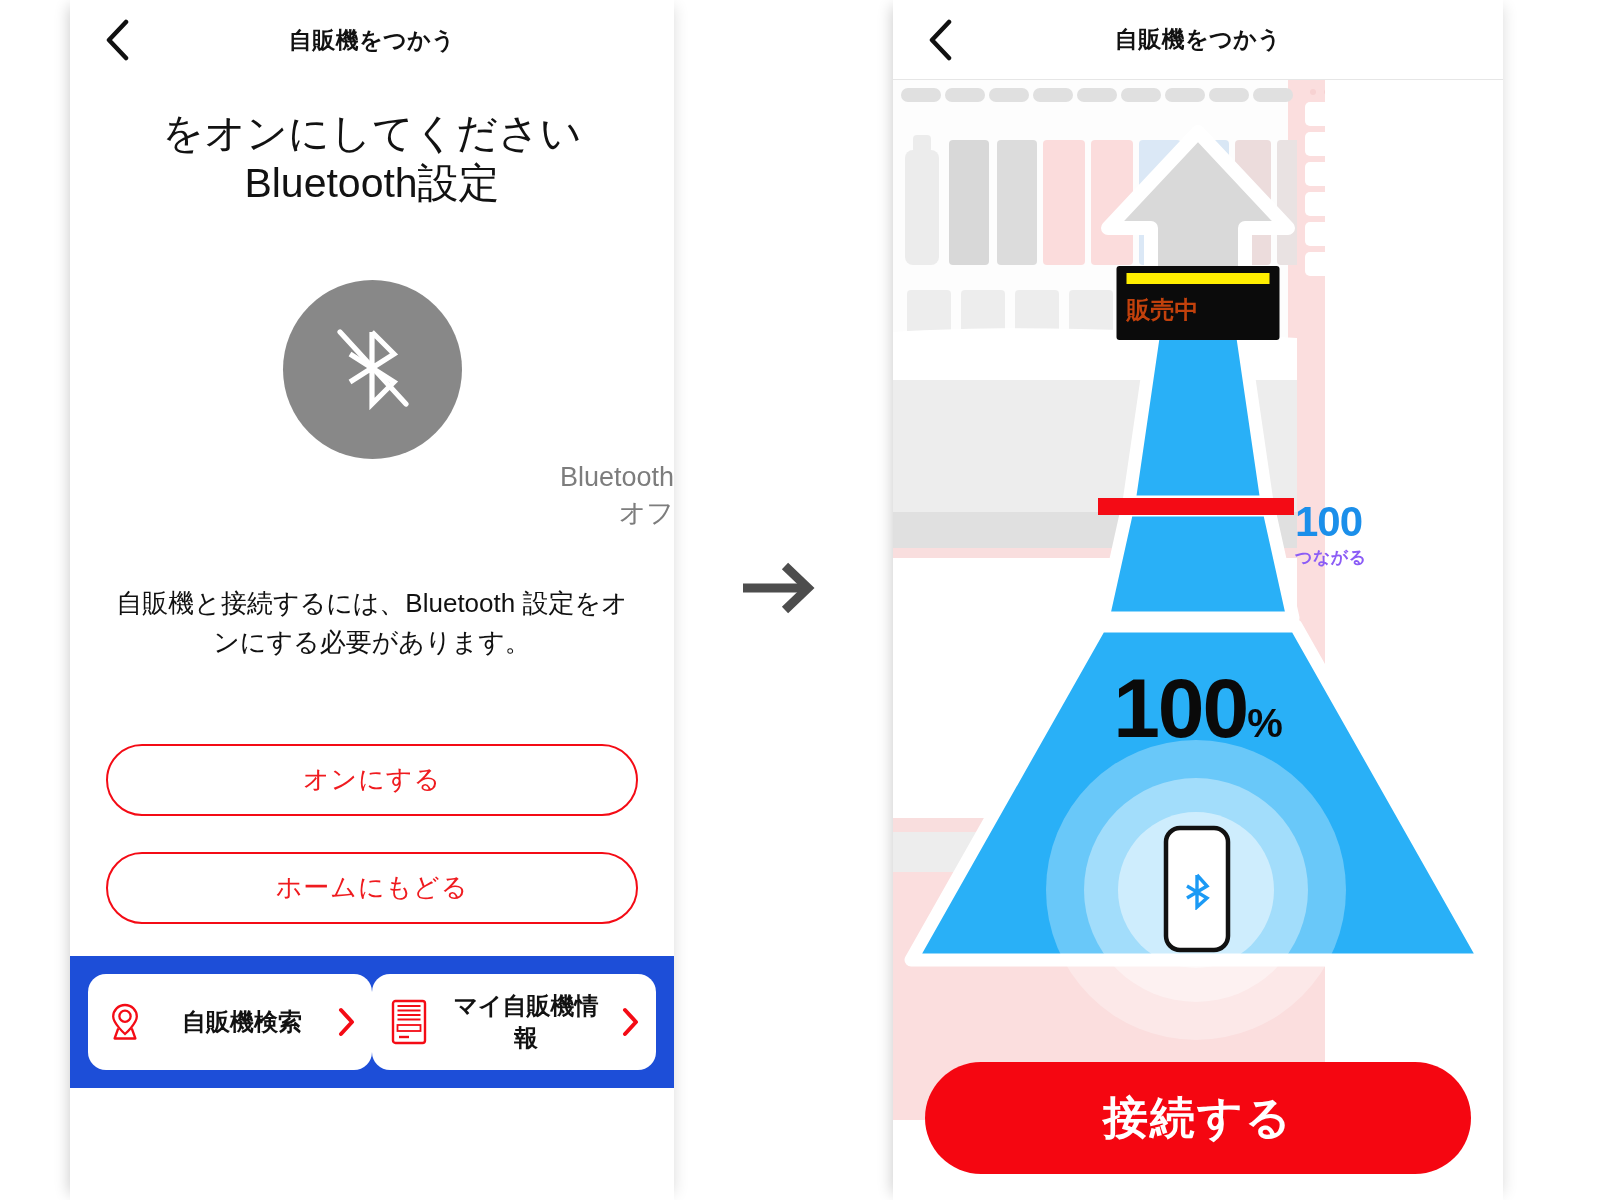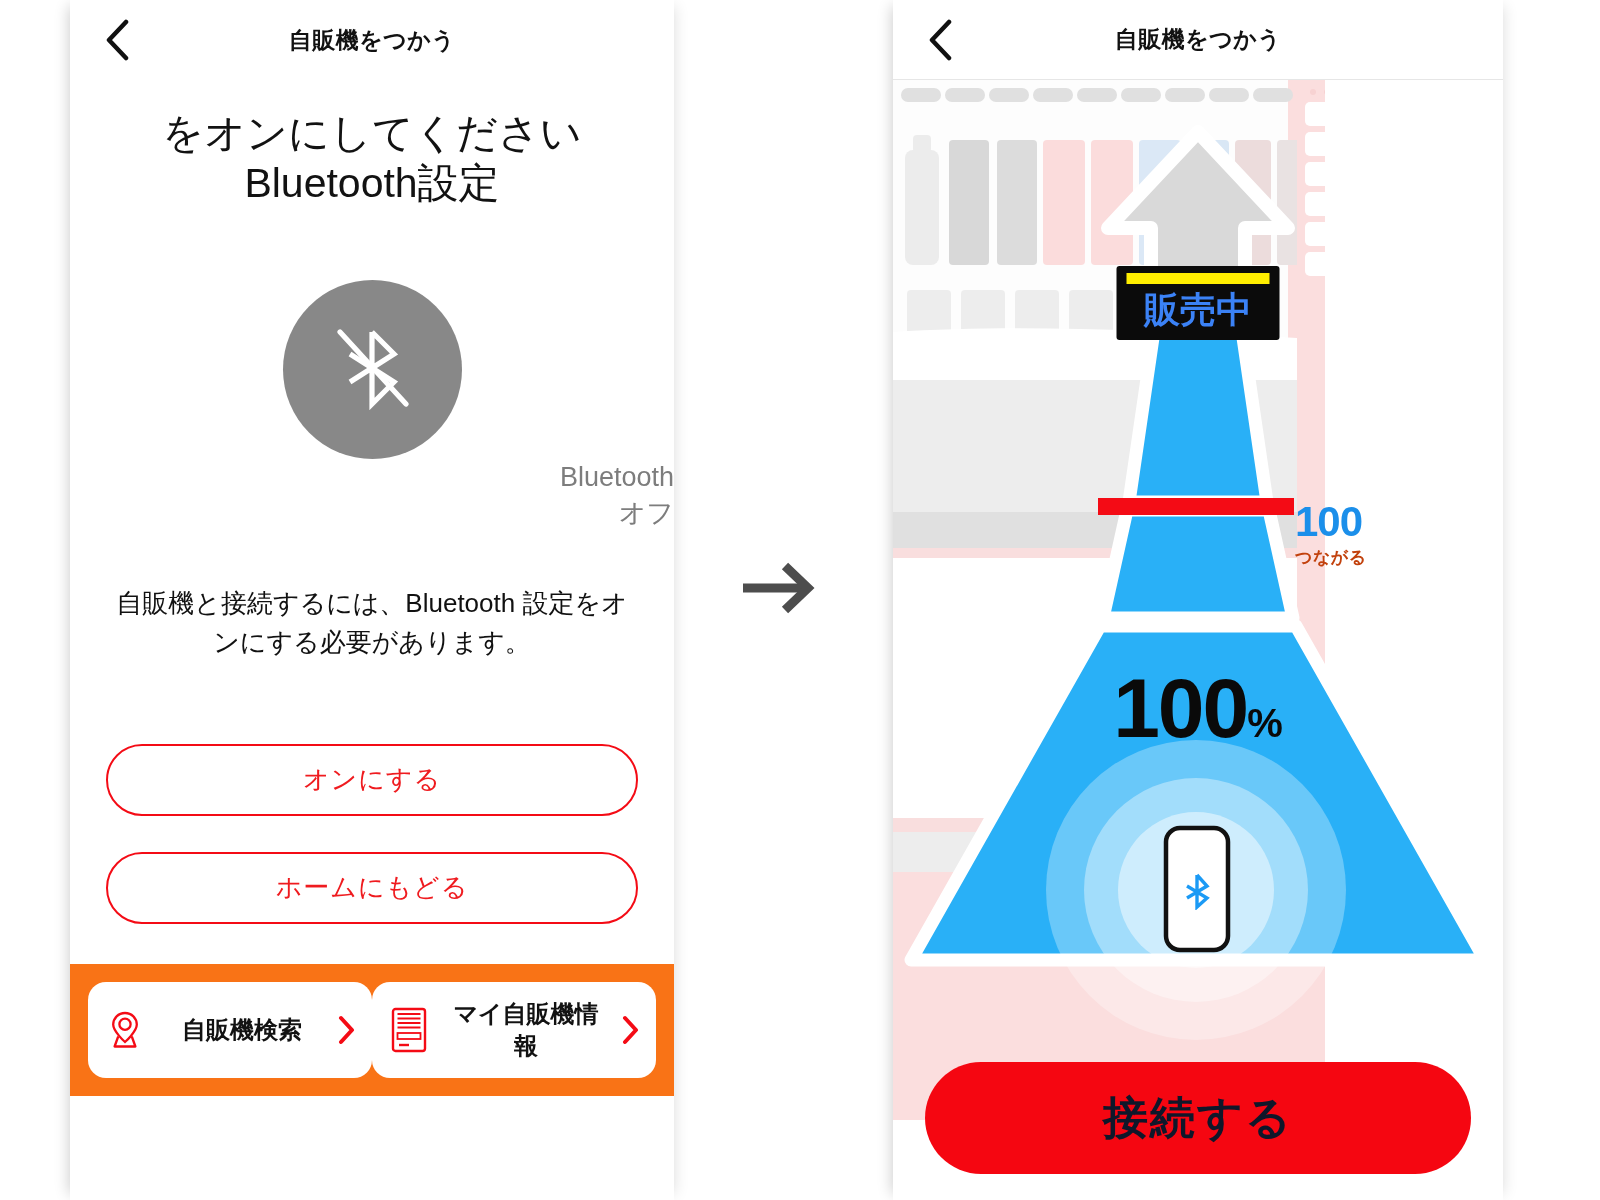--- a/index.html
+++ b/index.html
@@ -57,22 +57,22 @@
     width: 532px; height: 72px; margin: 0 auto;
     border: 2.4px solid #f40b15; border-radius: 40px;
     background: #fff; color: #ef1b1f;
     font-size: 26px; font-weight: normal; letter-spacing: 1px;
     cursor: pointer;
   }
   .btn-outline.first { margin-top: 82px; }
   .btn-outline.second { margin-top: 36px; }
 
   .l-bottombar {
-    position: absolute; left: 0; bottom: 0; width: 100%; height: 132px;
-    background: #f97316;
+    position: absolute; left: 0; bottom: 8px; width: 100%; height: 132px;
+    background: #1d4ed8;
     display: flex; align-items: center; 
     padding: 0 18px;
   }
   .bottom-card {
     flex: 1; height: 96px; background: #fff; border-radius: 18px;
     display: flex; align-items: center; padding: 0 14px; gap: 12px;
     cursor: pointer;
   }
   .bottom-card .cicon { width: 46px; height: 46px; flex: 0 0 46px; display:flex; align-items:center; justify-content:center; }
   .bottom-card .clabel { font-size: 24px; font-weight: bold; color: #121212; flex: 1; text-align: center; }
@@ -91,40 +91,40 @@
     text-align: center; font-size: 41px; color: #111; font-weight: 400; z-index: 5;
     white-space: nowrap;
   }
   .sale-sign {
     position: absolute; left: 50%; top: 186px; transform: translateX(-50%);
     width: 163px; height: 74px; background: #0b0b0b; border-radius: 3px;
     z-index: 6; padding: 7px 10px 0;
   }
   .sale-bar { width: 100%; height: 11px; background: #ffee00; }
   .sale-text {
-    color: #3b82f6; font-size: 36px; font-weight: bold; line-height: 52px;
-    text-align: center; letter-spacing: 0px;
+    color: #c2410c; font-size: 24px; font-weight: bold; line-height: 52px;
+    text-align: left; letter-spacing: 0px;
   }
   .marker-100 {
     position: absolute; left: 402px; top: 422px; z-index: 7; text-align: left;
   }
   .marker-100 .num { font-size: 42px; font-weight: bold; color: #1b8fea; line-height: .95; letter-spacing: -1px; }
-  .marker-100 .sub { font-size: 17px; font-weight: bold; color: #c2410c; margin-top: 4px; letter-spacing: .5px; }
+  .marker-100 .sub { font-size: 17px; font-weight: bold; color: #8b5cf6; margin-top: 4px; letter-spacing: .5px; }
   .pct-100 {
     position: absolute; left: 0; top: 580px; width: 100%; text-align: center; z-index: 7;
     color: #0a0a0a;
   }
   .pct-100 .big { font-size: 84px; font-weight: bold; letter-spacing: -2px; }
   .pct-100 .sm  { font-size: 40px; font-weight: bold; }
 
   .btn-connect {
     position: absolute; left: 50%; bottom: 26px; transform: translateX(-50%);
     width: 546px; height: 112px; background: #f50611; border-radius: 56px;
     display: flex; align-items: center; justify-content: center;
-    color: #0f172a; font-size: 45px; font-weight: bold; letter-spacing: 2px;
+    color: #ffffff; font-size: 45px; font-weight: bold; letter-spacing: 2px;
     z-index: 9; cursor: pointer;
   }
 </style>
 </head>
 <body>
 
 <div id="stage">
 
   <div class="phone left">
 

